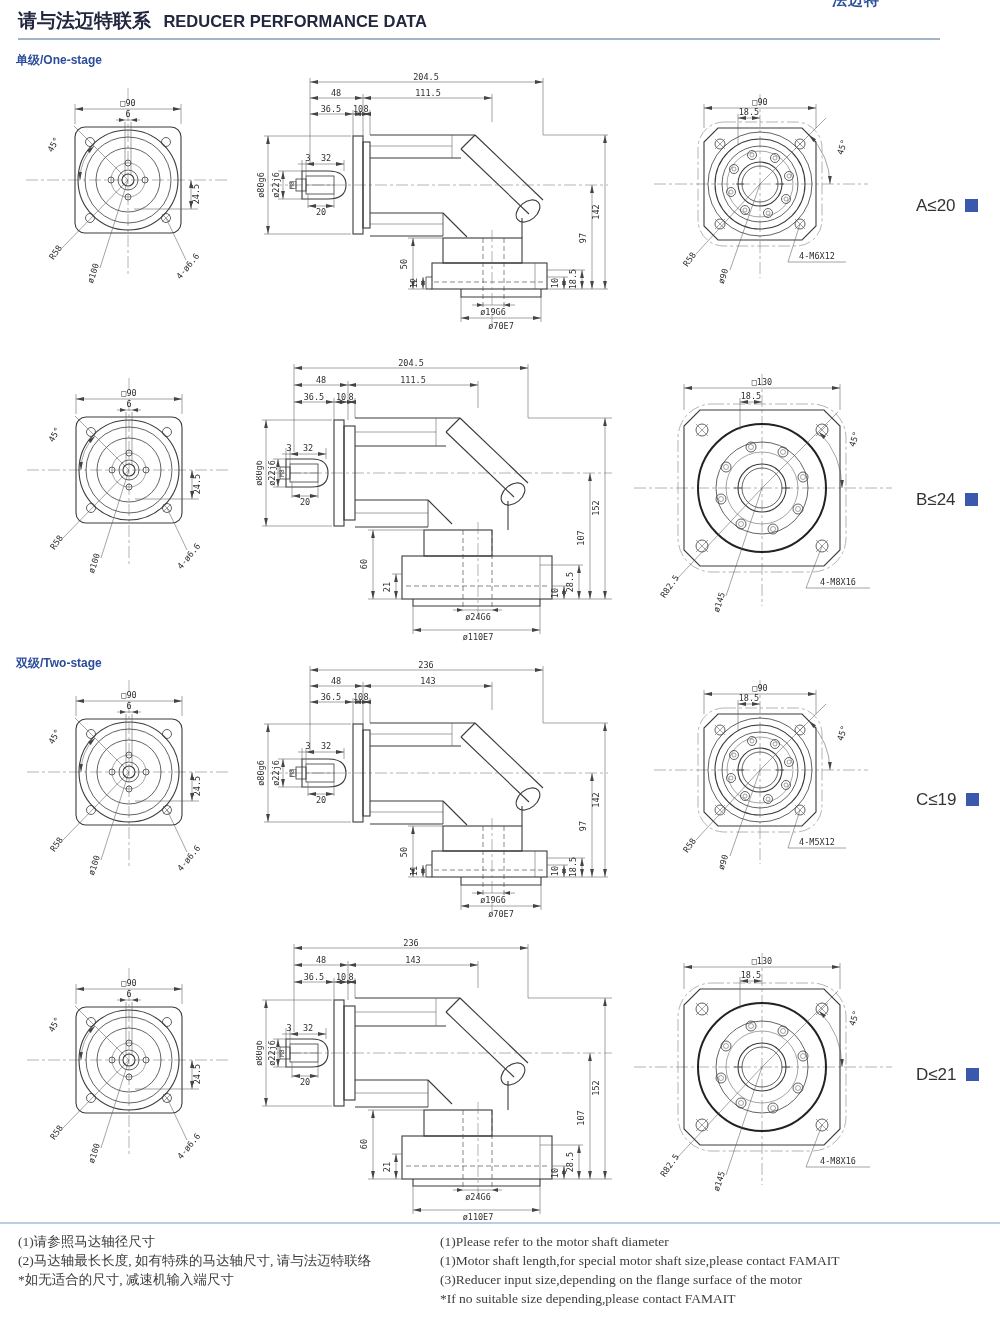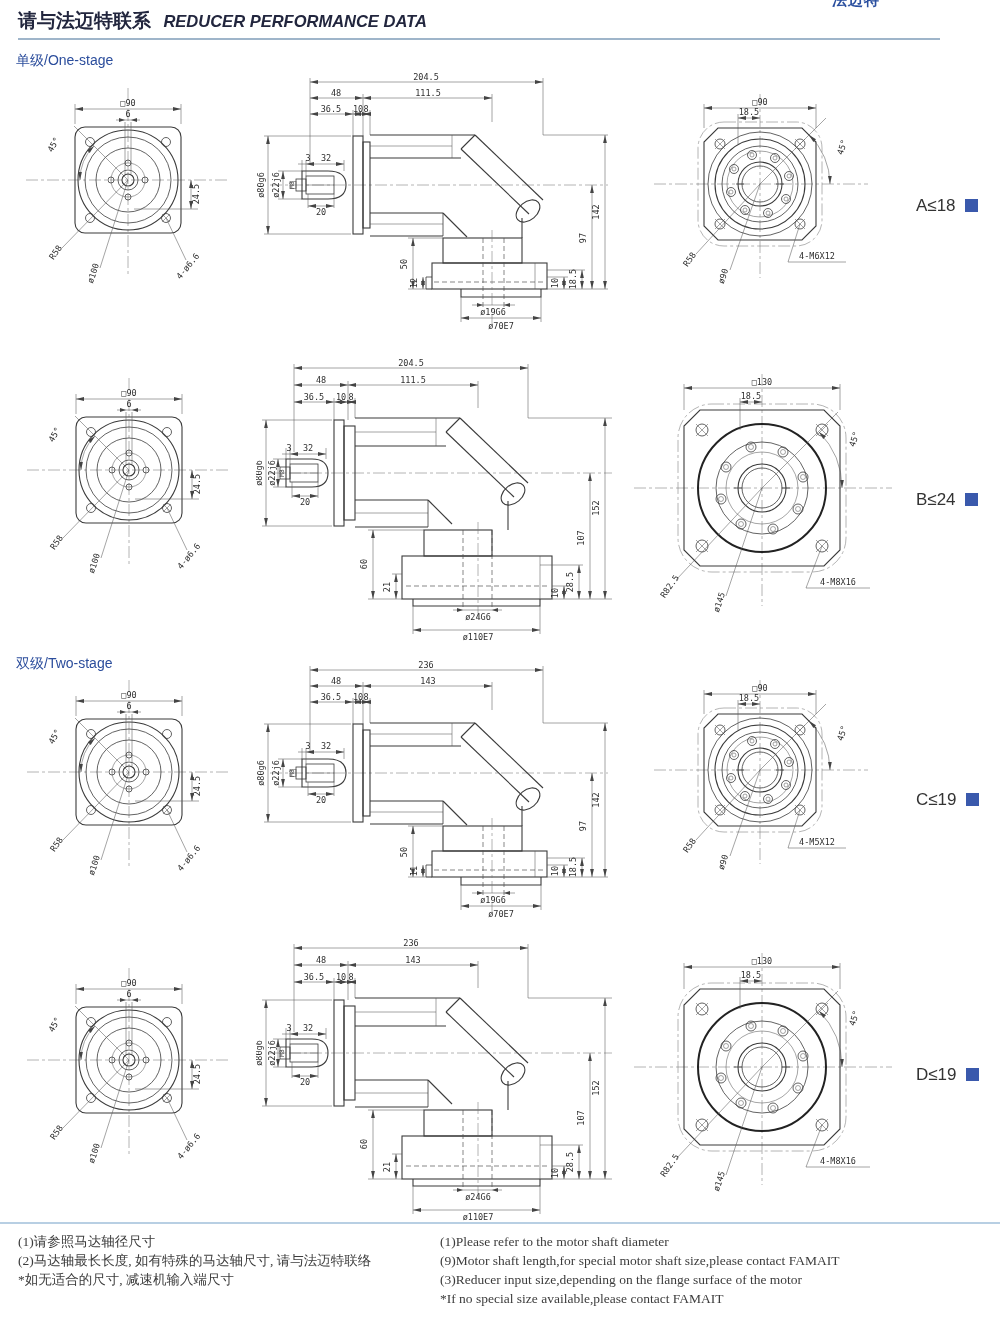--- a/index.html
+++ b/index.html
@@ -3,23 +3,23 @@
 <meta charset="utf-8">
 <style>
   html,body{margin:0;padding:0;background:#fff;}
   #page{position:relative;width:1000px;height:1319px;background:#ffffff;overflow:hidden;
         font-family:"Liberation Sans",sans-serif;color:#222;}
   .abs{position:absolute;}
   
   #corner-logo{left:832px;top:-9px;color:#2a4f9f;font-weight:bold;font-size:15px;letter-spacing:1px;}
   #titlebar{left:18px;top:8px;white-space:nowrap;}
   #title-zh{font-size:19px;font-weight:bold;color:#22263e;}
-  #title-en{font-size:16.5px;font-weight:bold;color:#22263e;margin-left:8px;font-style:italic;}
+  #title-en{font-size:16.5px;font-weight:bold;color:#22263e;margin-left:8px;}
   #title-rule{left:18px;top:38px;width:922px;height:2px;background:#9fb5ca;}
-  .section-h{font-size:14px;font-weight:normal;color:#2b4d9c;}
+  .section-h{font-size:12px;font-weight:bold;color:#2b4d9c;}
   
   .grade{font-size:17px;color:#333;white-space:nowrap;}
   .grade .sq{display:inline-block;width:13px;height:13px;background:#3a59ac;margin-left:9px;vertical-align:-1px;}
   
   #divider{left:0;top:1222px;width:1000px;height:2px;background:#b8cfe3;}
   .fnote{font-family:"Liberation Serif",serif;font-size:13.5px;color:#3c3c3c;line-height:19px;}
   .fnote p{margin:0;}
   
   svg text{font-family:"DejaVu Sans Mono",monospace;font-size:8.5px;fill:#2f2f2f;text-anchor:middle;}
   svg text.t6{font-size:6px;}
@@ -394,21 +394,21 @@
     <text x="320" y="207" transform="rotate(-90 320 207)">18.5</text>
     <text x="237" y="243">ø19G6</text>
     <text x="245" y="257">ø70E7</text>
   </g>
 </svg>
 <svg class="abs" style="left:648px;top:84px" width="230" height="206">
   <use href="#sym-rsmall"></use>
   <text x="169" y="175">4-M6X12</text>
 </svg>
 <div class="abs grade" style="left:916px;top:196px">
-  <span>A≤18</span><span class="sq"></span>
+  <span>A≤20</span><span class="sq"></span>
 </div>
 
 <svg class="abs" style="left:23px;top:370px" width="212" height="210">
       <use href="#sym-front"></use>
     </svg>
 <svg class="abs" style="left:256px;top:358px" width="365" height="298">
   <use href="#sym-midL"></use>
   <g>
     <text x="155" y="7.5">204.5</text>
     <text x="65" y="24.5">48</text>
@@ -502,29 +502,29 @@
     <text x="317" y="224" transform="rotate(-90 317 224)">28.5</text>
     <text x="222" y="262">ø24G6</text>
     <text x="222" y="282">ø110E7</text>
   </g>
 </svg>
 <svg class="abs" style="left:630px;top:947px" width="268" height="248">
   <use href="#sym-rlarge"></use>
   <text x="208" y="217">4-M8X16</text>
 </svg>
 <div class="abs grade" style="left:916px;top:1065px">
-  <span>D≤19</span><span class="sq"></span>
+  <span>D≤21</span><span class="sq"></span>
 </div>
 
 <div class="abs" id="divider"></div>
 <div class="abs fnote" style="left:18px;top:1232px;width:405px">
   <p>(1)请参照马达轴径尺寸</p>
   <p>(2)马达轴最长长度, 如有特殊的马达轴尺寸, 请与法迈特联络</p>
   <p>*如无适合的尺寸, 减速机输入端尺寸</p>
 </div>
 <div class="abs fnote" style="left:440px;top:1232px;width:545px">
   <p>(1)Please refer to the motor shaft diameter</p>
-  <p>(9)Motor shaft length,for special motor shaft size,please contact FAMAIT</p>
+  <p>(1)Motor shaft length,for special motor shaft size,please contact FAMAIT</p>
   <p>(3)Reducer input size,depending on the flange surface of the motor</p>
-  <p>*If no special size available,please contact FAMAIT</p>
+  <p>*If no suitable size depending,please contact FAMAIT</p>
 </div>
 
 </div>
 
 </body></html>

